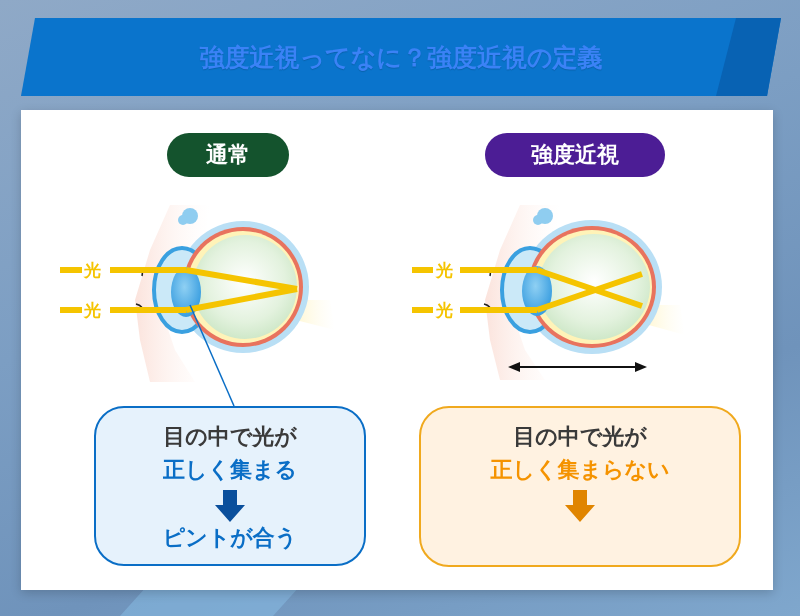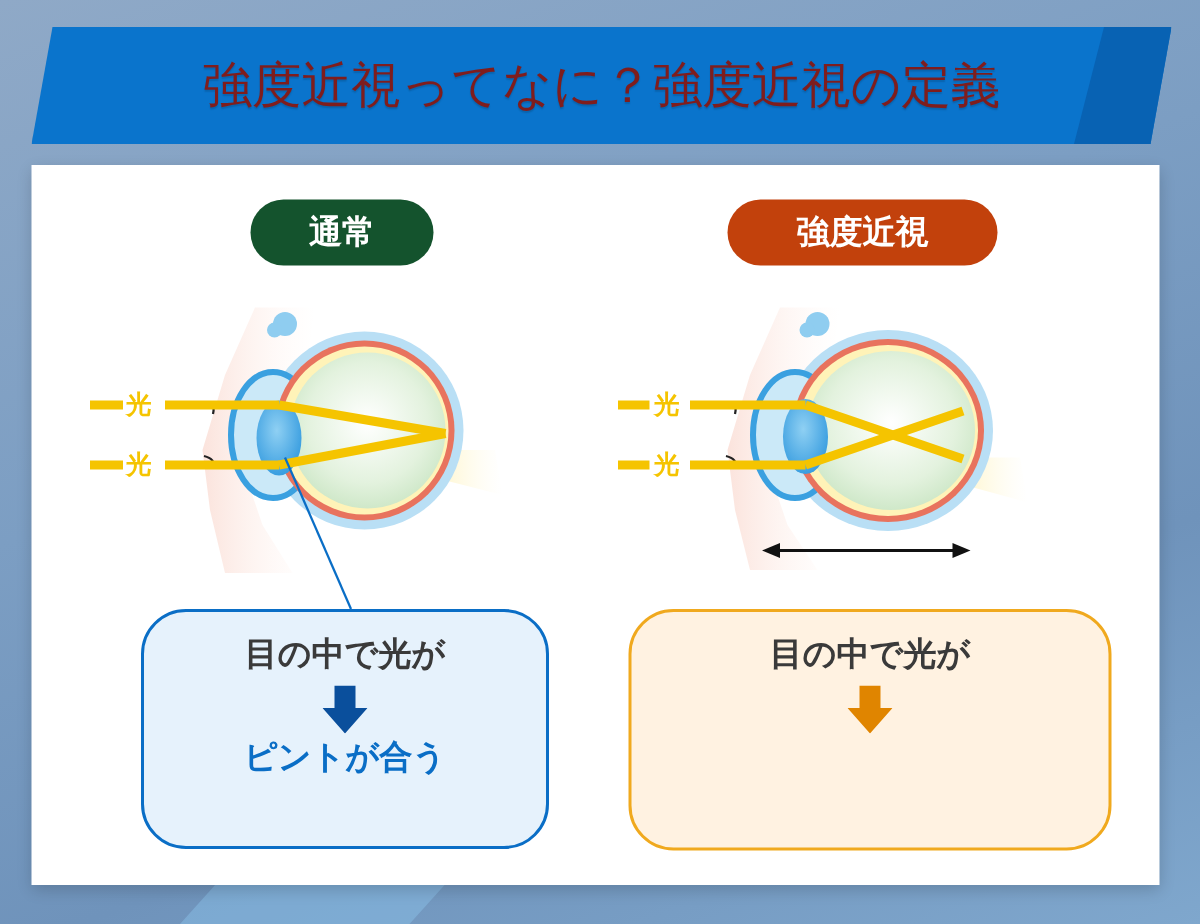--- a/index.html
+++ b/index.html
@@ -21,35 +21,35 @@
     box-shadow: 0 4px 8px rgba(0,0,0,0.25);
   }
   .banner-dark {
     position: absolute; left: 716px; top: 18px; width: 65px; height: 78px;
     background: #0862b3;
     clip-path: polygon(20px 0, 65px 0, 51px 78px, 0 78px);
   }
   .banner-title {
     position: absolute; left: 21px; top: 18px; width: 760px; height: 78px;
     display: flex; align-items: center; justify-content: center;
-    color: #7f1d1d; font-size: 33px; font-weight: normal; letter-spacing: 0px;
+    color: #3b82f6; font-size: 25px; font-weight: bold; letter-spacing: 0px;
     text-shadow: 0 1px 1px rgba(0,0,0,0.15);
   }
   .card {
     position: absolute; left: 21px; top: 110px; width: 752px; height: 480px;
     background: #ffffff;
     box-shadow: 0 3px 10px rgba(0,0,0,0.18);
   }
   .pill {
     position: absolute; height: 44px; border-radius: 22px;
     display: flex; align-items: center; justify-content: center;
     color: #fff; font-size: 22px; font-weight: bold;
   }
   .pill.normal { left: 167px; top: 133px; width: 122px; background: #14532d; }
-  .pill.myopia { left: 485px; top: 133px; width: 180px; background: #c2410c; }
+  .pill.myopia { left: 485px; top: 133px; width: 180px; background: #4c1d95; }
 
   .diagram { position: absolute; left: 0; top: 0; width: 800px; height: 616px; pointer-events: none; }
   .diagram svg { position: absolute; left: 0; top: 0; }
 
   .ray-label {
     position: absolute; font-size: 17px; font-weight: bold; color: #f5c400;
     line-height: 20px; background: #fff; padding: 0 1px;
   }
 
   .info-box {
@@ -163,24 +163,26 @@
   </svg>
 </div>
 
 <span class="ray-label" style="left:83px; top:260px;">光</span>
 <span class="ray-label" style="left:83px; top:300px;">光</span>
 <span class="ray-label" style="left:435px; top:260px;">光</span>
 <span class="ray-label" style="left:435px; top:300px;">光</span>
 
 <div class="info-box blue">
   <div class="line1">目の中で光が</div>
+  <div class="line2">正しく集まる</div>
   <svg class="down-arrow" viewBox="0 0 30 32">
     <polygon points="8,0 22,0 22,15 30,15 15,32 0,15 8,15" fill="#0a4f9c"></polygon>
   </svg>
   <div class="line3">ピントが合う</div>
 </div>
 
 <div class="info-box orange">
   <div class="line1">目の中で光が</div>
+  <div class="line2">正しく集まらない</div>
   <svg class="down-arrow" viewBox="0 0 30 32">
     <polygon points="8,0 22,0 22,15 30,15 15,32 0,15 8,15" fill="#e08500"></polygon>
   </svg>
 </div>
 
 </body></html>

